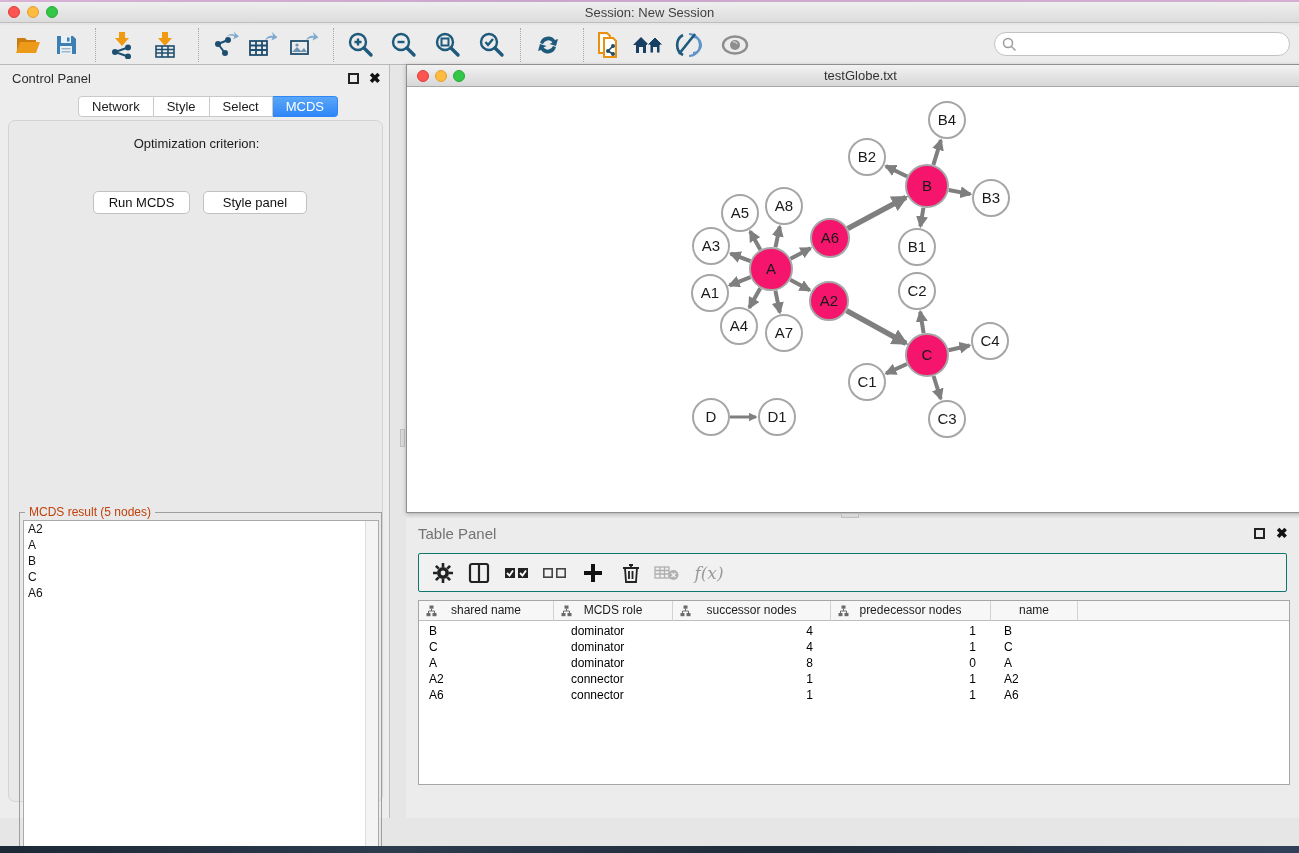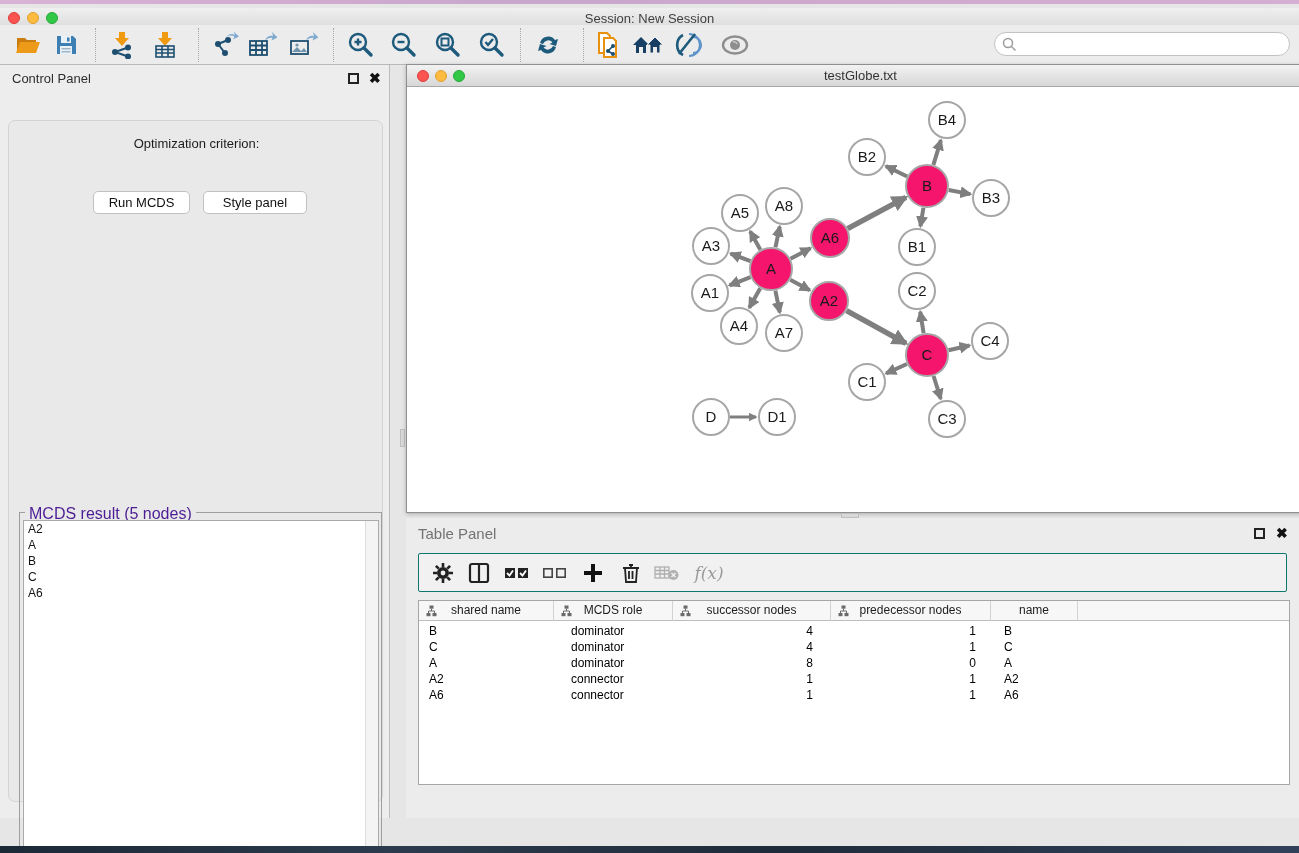--- a/index.html
+++ b/index.html
@@ -4,21 +4,21 @@
 <style>
   * { margin:0; padding:0; box-sizing:border-box; }
   html,body { width:1299px; height:853px; overflow:hidden;
     font-family:"Liberation Sans", sans-serif; background:#e6e6e6; }
   .abs { position:absolute; }
   #app { position:relative; width:1299px; height:853px; }
 
   
   #desktop-top { left:0; top:0; width:1299px; height:4px;
     background:linear-gradient(90deg,#d7b3d6,#c9a6cb 40%,#d4afd3); }
-  #titlebar { left:0; top:8px; width:1299px; height:21px;
+  #titlebar { left:0; top:2px; width:1299px; height:21px;
     background:linear-gradient(#efefef,#dcdcdc); border-bottom:1px solid #bdbdbd; }
   .light { width:12px; height:12px; border-radius:50%; position:absolute; top:4px; }
   #titlebar .r { left:8px;  background:#fc5551; border:1px solid #dd3e3b; }
   #titlebar .y { left:27px; background:#fdbc40; border:1px solid #dfa133; }
   #titlebar .g { left:46px; background:#33c748; border:1px solid #27a93a; }
   #main-title { width:100%; text-align:center; font-size:13px; color:#404040; line-height:21px; }
 
   
   #toolbar { left:0; top:25px; width:1299px; height:40px; background:#ececec;
     border-bottom:1px solid #b9b9b9; }
@@ -57,21 +57,21 @@
     background:linear-gradient(#79b7f9,#2f7ef2); border-radius:0 5px 5px 0;
     color:#fff; font-size:8px; text-align:center; line-height:11px; }
   .cp-btn { position:absolute; top:70px; height:23px; background:#fff;
     border:1px solid #c2c2c2; border-radius:5px; font-size:13px; color:#111;
     text-align:center; line-height:21px; }
   #run-btn { left:84px; width:97px; }
   #close-btn { left:194px; width:104px; }
   #mcds-group { left:10px; top:391px; width:363px; height:338px;
     border:1px solid #9e9e9e; }
   #mcds-legend { position:absolute; left:5px; top:-8px; background:#e9e9e9;
-    padding:0 4px; font-size:16px; color:#4c1d95; }
+    padding:0 4px; font-size:12px; color:#c2410c; }
   #mcds-list { position:absolute; left:3px; top:7px; width:356px; height:327px;
     background:#fff; border:1px solid #aaa; overflow:hidden; }
   .mcds-item { font-size:12px; color:#111; line-height:16px; padding-left:4px; }
   #mcds-scroll { position:absolute; right:0; top:0; width:13px; height:100%;
     background:#f4f4f4; border-left:1px solid #ddd; }
 
   
   #net-window { left:406px; top:64px; width:909px; height:449px; background:#fff;
     border:1px solid #8f8f8f; box-shadow:0 1px 4px rgba(0,0,0,.25); }
   #net-titlebar { position:absolute; left:0; top:0; width:100%; height:22px;
@@ -281,20 +281,26 @@
           <path d="M9.5 9.5 L13.5 13.5" stroke="#9a9a9a" stroke-width="1.5"></path>
         </svg>
       <input id="search-input" value="" style="">
     </span>
   </div>
 
   <div class="abs" id="control-panel">
     <div class="abs" id="cp-title">Control Panel</div>
     <span class="panel-ctl float-glyph" style="right:30px"></span>
     <span class="panel-ctl close-glyph" style="right:9px">✖</span>
+    <div class="abs" id="cp-tabs">
+        <span class="seg-tab">Network</span>
+        <span class="seg-tab">Style</span>
+        <span class="seg-tab">Select</span>
+        <span class="seg-tab active">MCDS</span>
+      </div>
     <div class="abs" id="cp-inner">
       <div class="abs" id="opt-label">Optimization criterion:</div>
       <div class="cp-btn" id="run-btn">Run MCDS</div>
       <div class="cp-btn" id="close-btn">Style panel</div>
       <div class="abs" id="mcds-group">
         <span id="mcds-legend">MCDS result (5 nodes)</span>
         <div id="mcds-list">
           <div class="mcds-item">A2</div>
             <div class="mcds-item">A</div>
             <div class="mcds-item">B</div>

